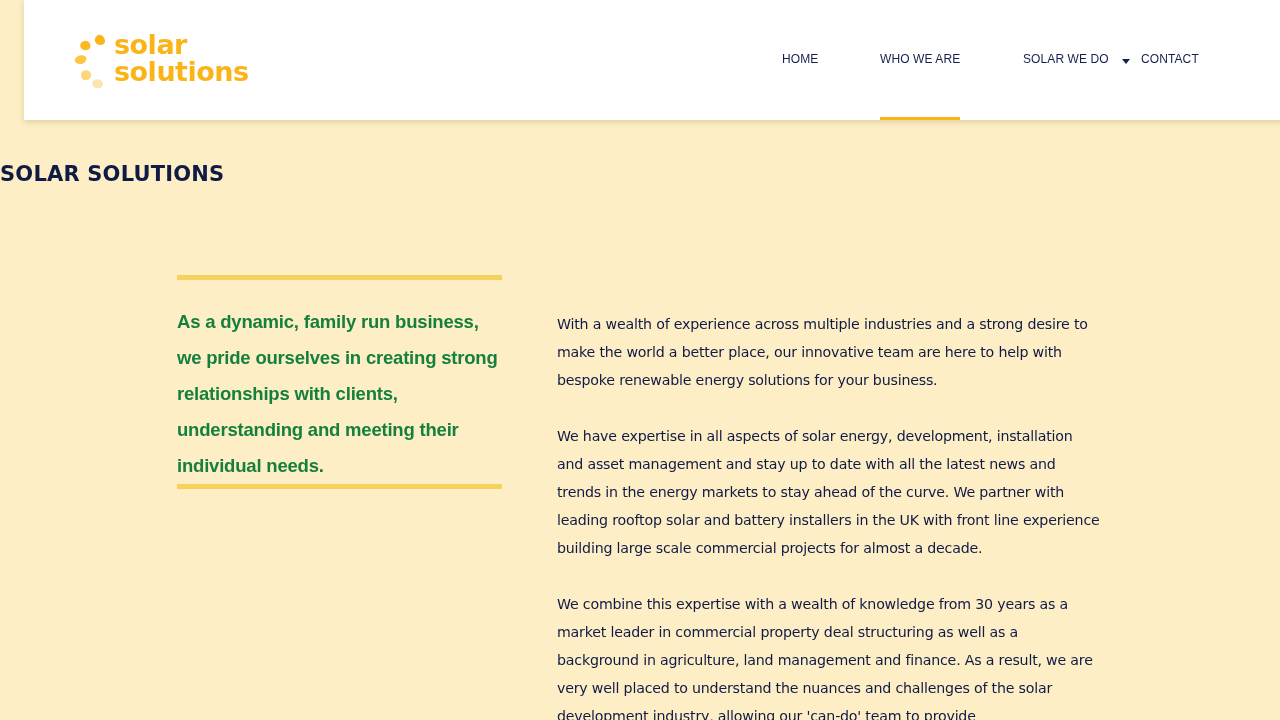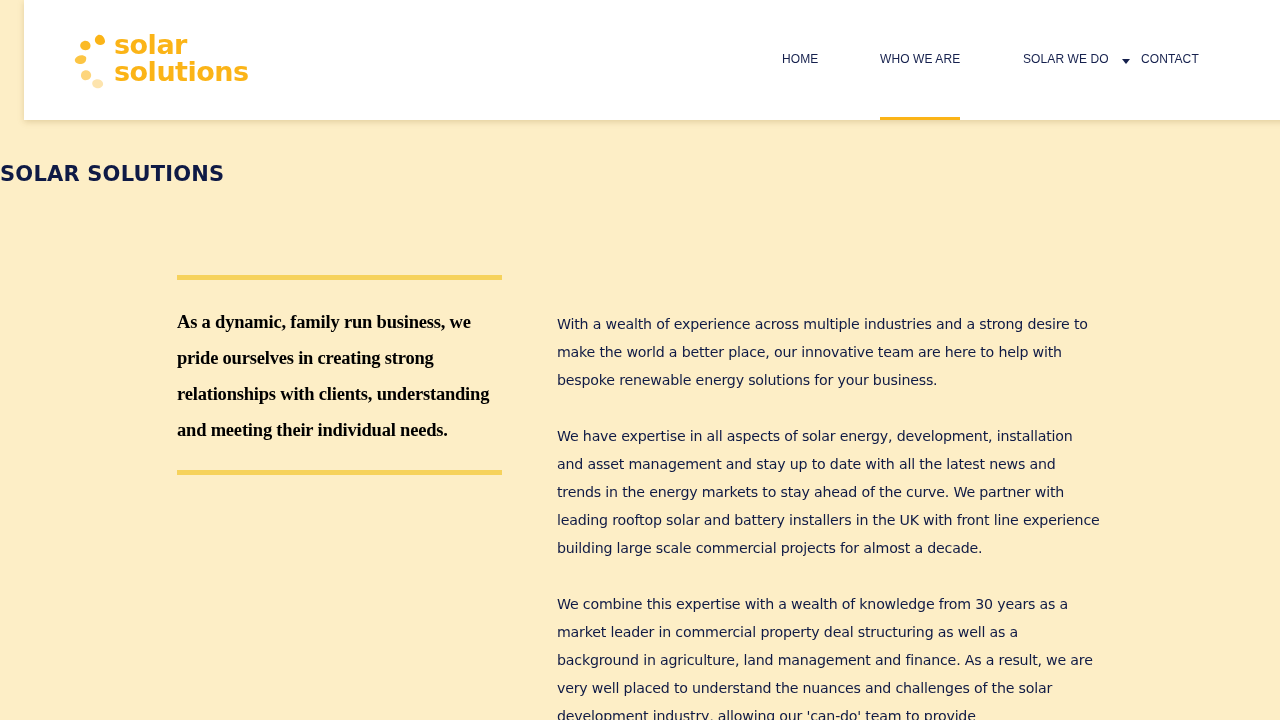--- a/index.html
+++ b/index.html
@@ -59,26 +59,26 @@
       font-weight: bold;
       font-size: 21px;
       color: #0f1a45;
       letter-spacing: 0.2px;
     }
     .quote-block {
       position: absolute; left: 177px; top: 275px; width: 325px;
     }
     .rule { height: 5px; background: #f6d25c; width: 325px; }
     .quote {
-      padding-top: 24px; padding-bottom: 22px;
-      font-family: Liberation Serif, serif;
+      padding-top: 24px; 
+      font-family: Liberation Sans, sans-serif;
       font-size: 18.5px;
       line-height: 36px;
       font-weight: 600;
-      color: #000000;
+      color: #15803d;
       letter-spacing: -0.2px;
     }
     .body-text {
       position: absolute; left: 557px; top: 269px; width: 545px;
       font-family: "DejaVu Sans", sans-serif;
       font-size: 14.2px;
       line-height: 28px;
       color: #0f1a45;
       letter-spacing: -0.2px;
       margin-top: 41px;

